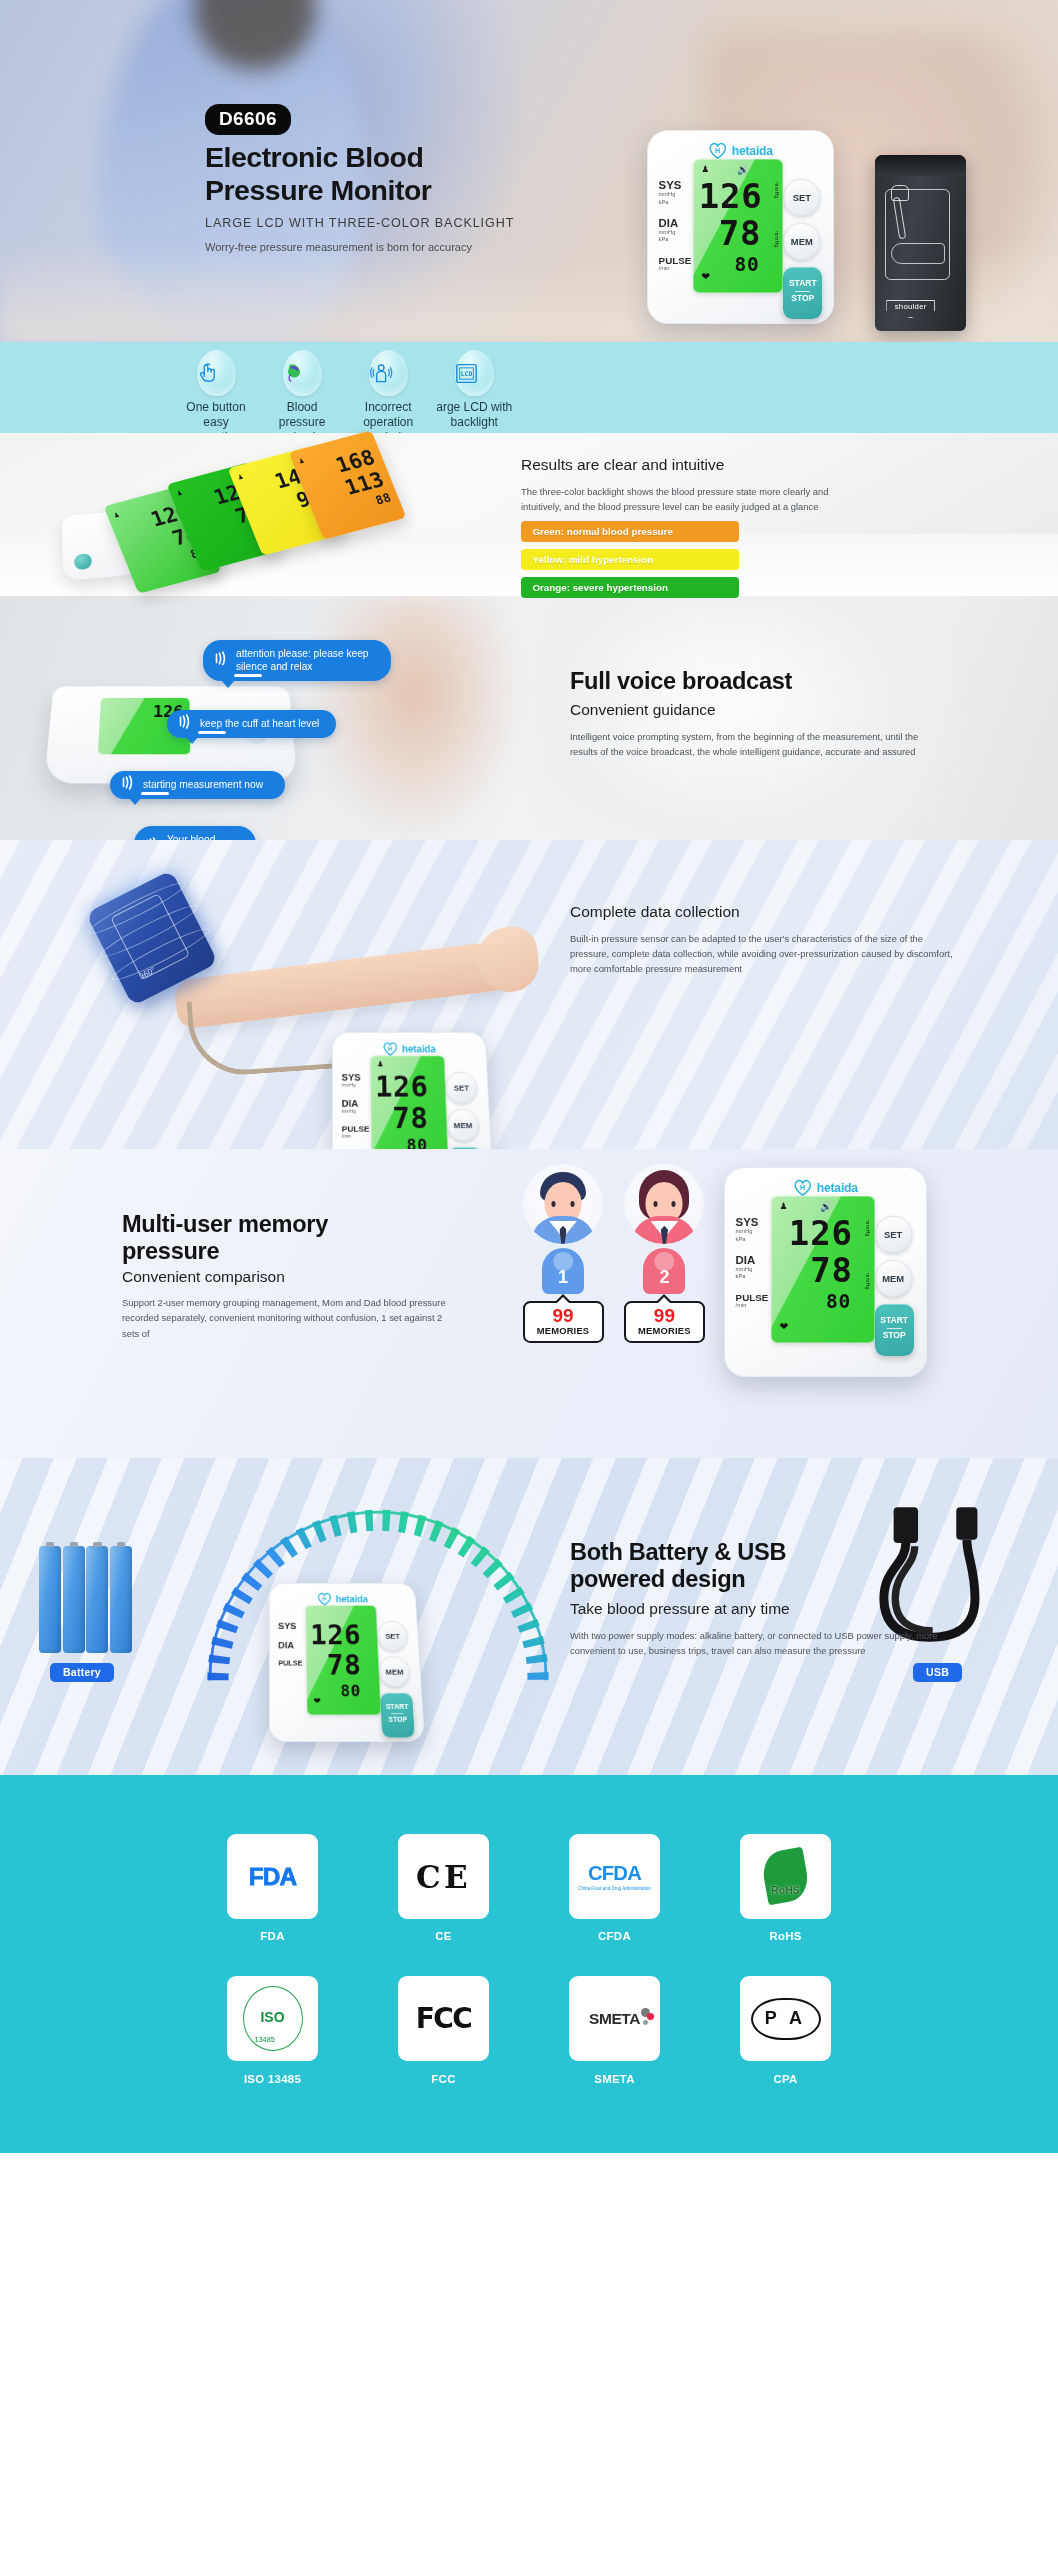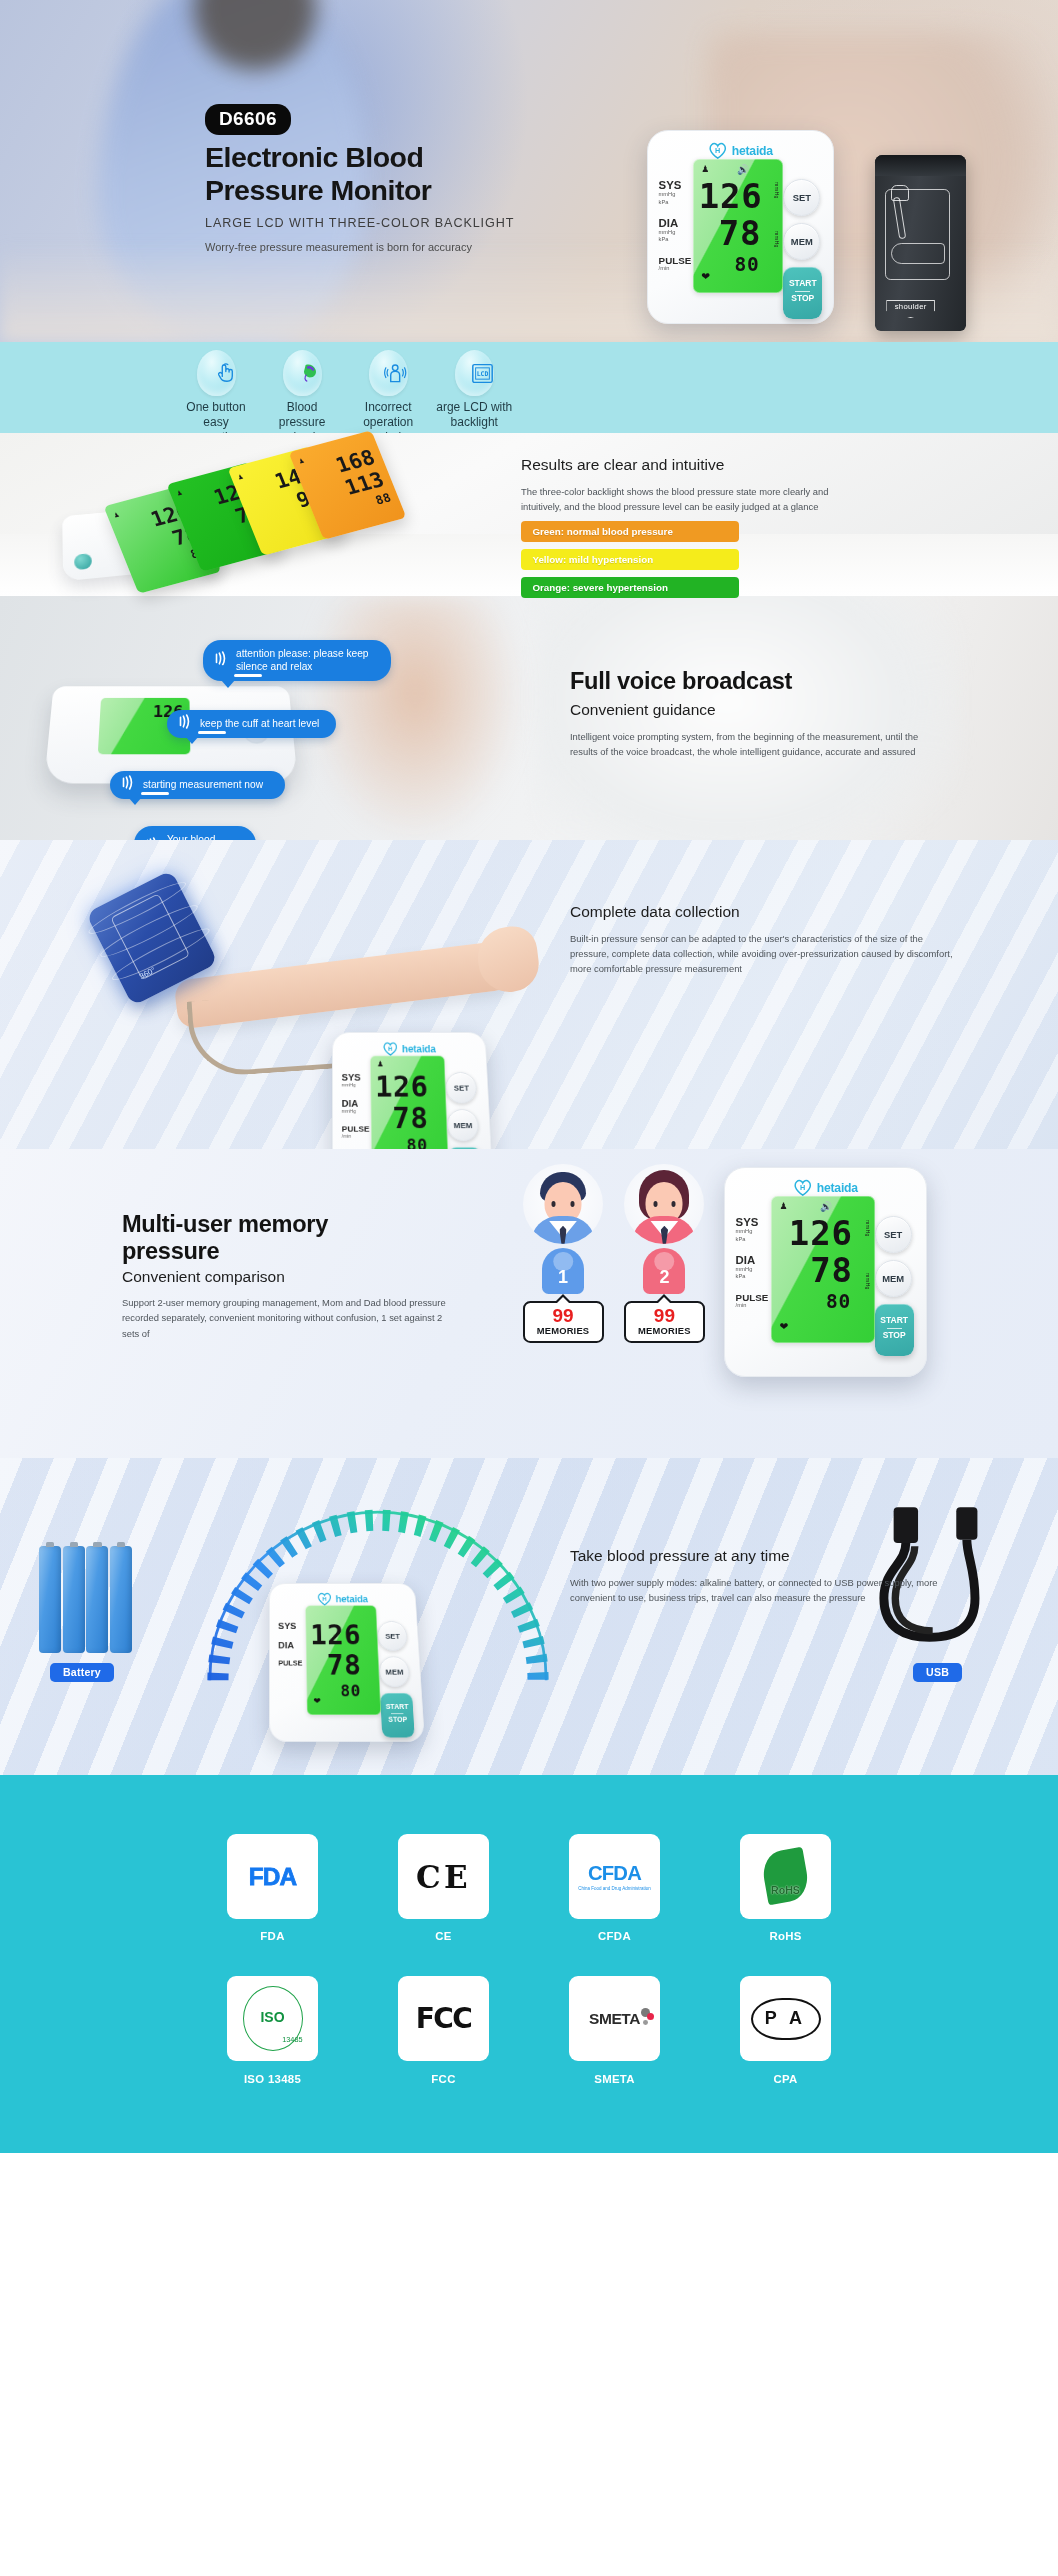--- a/index.html
+++ b/index.html
@@ -151,21 +151,21 @@
   .strip {
     position: relative; height: 91px; background: #a6e3ea; overflow: hidden;
   }
   .strip-items { display: flex; padding: 8.1px 0 0 177px; gap: 8.1px; }
   .strip-item { width: 78px; text-align: center; }
   .strip-bubble {
     width: 39px; height: 46px; margin: 0 auto 4.1px;
     background: radial-gradient(ellipse at 38% 26%, #e9fbfd 0%, #bfeef5 42%, #9adfea 100%);
     border-radius: 50% 50% 48% 48% / 54% 54% 46% 46%;
     box-shadow: inset 0 -3.3px 7.3px rgba(255,255,255,.55), 0 1.6px 3.3px rgba(0,0,0,.07);
-    display: flex; align-items: center; justify-content: flex-end;
+    display: flex; align-items: center; justify-content: flex-start;
   }
   .strip-bubble svg { display: block; }
   .strip-label { font-size: 12px; color: #1f3b44; line-height: 1.25; }
 
   
   .sec-color {
     position: relative; height: 163px; display: flex;
     background: linear-gradient(150deg, #f2f2f0 0%, #fafafa 40%, #e9eaea 100%);
   }
   .sec-color::after {
@@ -406,21 +406,21 @@
   .rohs-leaf {
     position: absolute; inset: 3.3px 8.1px; background: #1f9b3e;
     border-radius: 50% 8% 50% 8%; transform: rotate(-10deg);
   }
   .rohs-txt { position: absolute; left: 0; right: 0; bottom: 9.8px; text-align: center;
     font-size: 10.6px; font-weight: bold; color: #1f6b2e; text-shadow: 0 0 1.6px #fff; }
   .iso-logo { position: relative; width: 60px; height: 65px; }
   .iso-oval { position: absolute; inset: 0; border: 1.3px solid #20a34a; border-radius: 50%; }
   .iso-txt { position: absolute; left: 0; right: 0; top: 23px; text-align: center;
     font-size: 14px; font-weight: bold; color: #119240; }
-  .iso-num { position: absolute; left: 12px; right: 0; bottom: 7.3px; text-align: right;
+  .iso-num { position: absolute; left: 12px; right: 0; bottom: 7.3px; text-align: left;
     font-size: 7.3px; color: #119240; }
   .fcc-logo { font-size: 28px; font-weight: bold; color: #111; letter-spacing: -1.6px; font-family: "DejaVu Sans", sans-serif; }
   .smeta-logo { position: relative; }
   .smeta-logo b { font-size: 15.5px; font-weight: bold; color: #2b2b2b; letter-spacing: -0.4px; }
   .smeta-dot1 { position: absolute; right: -9.8px; top: -1.6px; width: 9px; height: 9px; border-radius: 50%; background: #7a7a7a; }
   .smeta-dot2 { position: absolute; right: -14px; top: 3.3px; width: 7.3px; height: 7.3px; border-radius: 50%; background: #e8254a; }
   .smeta-dot3 { position: absolute; right: -8.1px; top: 10.6px; width: 4.9px; height: 4.9px; border-radius: 50%; background: #9a9a9a; }
   .pa-logo { position: relative; width: 70px; height: 42px; }
   .pa-ring { position: absolute; inset: 0; border: 2.8px solid #111; border-radius: 50%/56%; }
   .pa-txt { position: absolute; inset: 0; display: flex; align-items: center; justify-content: center;
@@ -909,20 +909,24 @@
       <svg width="122" height="155" viewBox="0 0 150 190">
         <rect x="18" y="0" width="30" height="44" rx="5" fill="#18181a"></rect>
         <rect x="95" y="0" width="26" height="40" rx="5" fill="#18181a"></rect>
         <path d="M33 44 C33 70 6 76 6 112 C6 150 33 160 62 160 C92 160 118 150 118 112 C118 76 108 60 108 40" fill="none" stroke="#141416" stroke-width="11"></path>
         <path d="M44 48 C44 72 20 80 20 112 C20 144 44 152 66 152" fill="none" stroke="#222" stroke-width="9"></path>
       </svg>
     </div>
     <div class="lbl-chip" style="right:96px;top:205px">USB</div>
 
     <div class="pow-copy">
+      <div class="h-big" style="font-size:23.6px">
+        <div>Both Battery &amp; USB</div>
+        <div>powered design</div>
+      </div>
       <div class="h-sub" style="margin-top:8.1px">Take blood pressure at any time</div>
       <div class="p-body" style="max-width:383px">With two power supply modes: alkaline battery, or connected to USB power supply, more convenient to use, business trips, travel can also measure the pressure</div>
     </div>
   </section>
 
   <section class="certs">
     <div class="cert-row">
       <div class="cert-col">
         <div class="cert-card">
           <span class="fda-logo">FDA</span>

